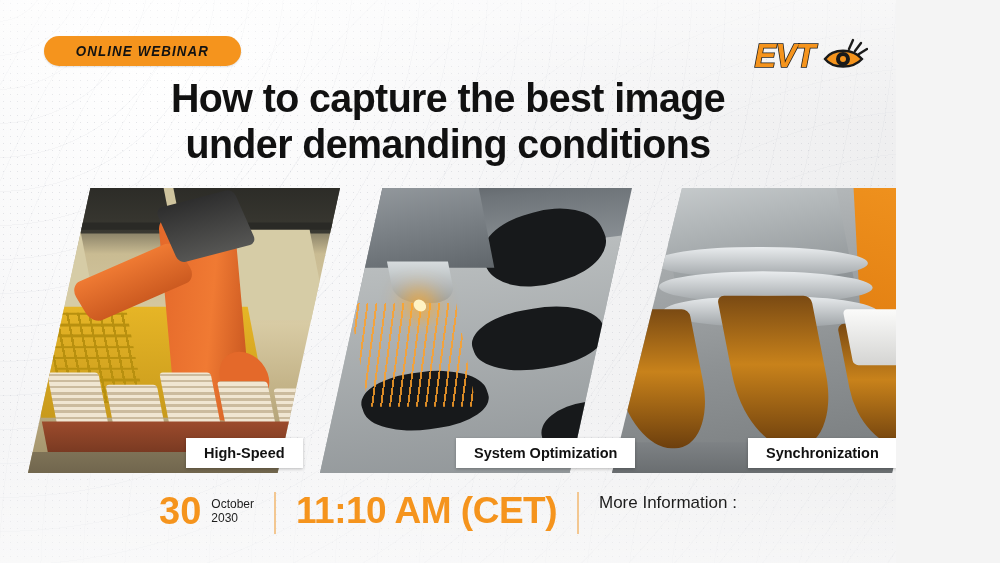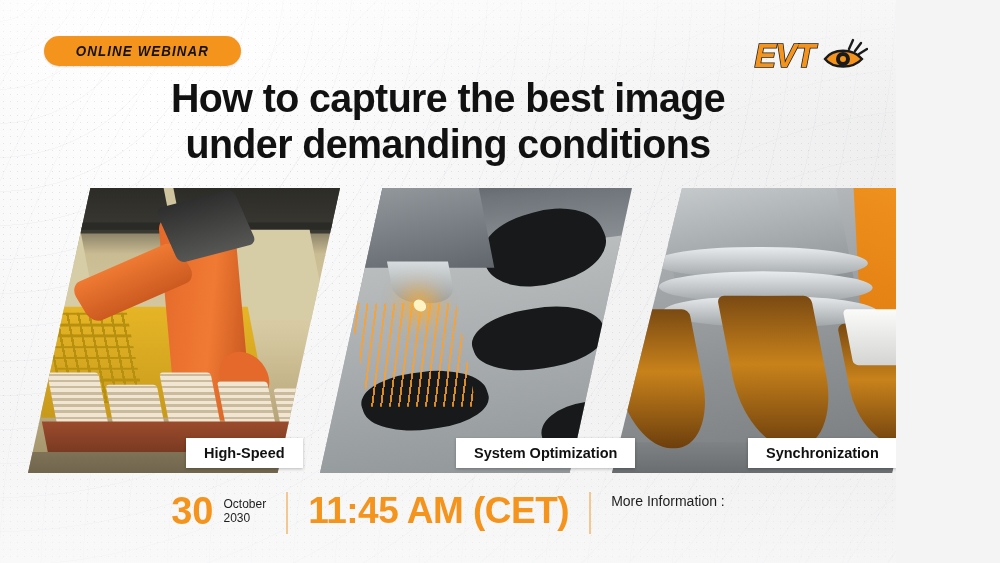--- a/index.html
+++ b/index.html
@@ -164,21 +164,21 @@
   
   .footer {
     position:absolute; left:0; right:0; top:492px; height:60px;
     display:flex; align-items:flex-start; justify-content:center; gap:20px;
   }
   .date-grp { display:flex; align-items:center; gap:10px; }
   .day { font-size:38px; font-weight:bold; color:#f5941d; line-height:1; }
   .monthyear { font-size:12px; color:#1d1d1d; line-height:1.18; }
   .sep { width:2px; height:42px; background:#f3c791; }
   .time { font-size:37px; font-weight:bold; color:#f5941d; line-height:1; letter-spacing:-.5px; }
-  .info { font-size:14px; color:#1d1d1d; line-height:1.35; }
+  .info { font-size:17px; color:#1d1d1d; line-height:1.35; }
 </style>
 </head>
 <body>
 
 <div id="poster">
 
   <div class="dots"></div>
   <div class="swirl"></div>
   <div class="vignette"></div>
 
@@ -273,20 +273,20 @@
 
   <div class="footer">
     <div class="date-grp">
       <div class="day">30</div>
       <div class="monthyear">
         <div>October</div>
         <div>2030</div>
       </div>
     </div>
     <div class="sep"></div>
-    <div class="time">11:45 AM (CET)</div>
+    <div class="time">11:10 AM (CET)</div>
     <div class="sep"></div>
     <div class="info">
       <div>More Information :</div>
     </div>
   </div>
 
 </div>
 
 </body></html>

